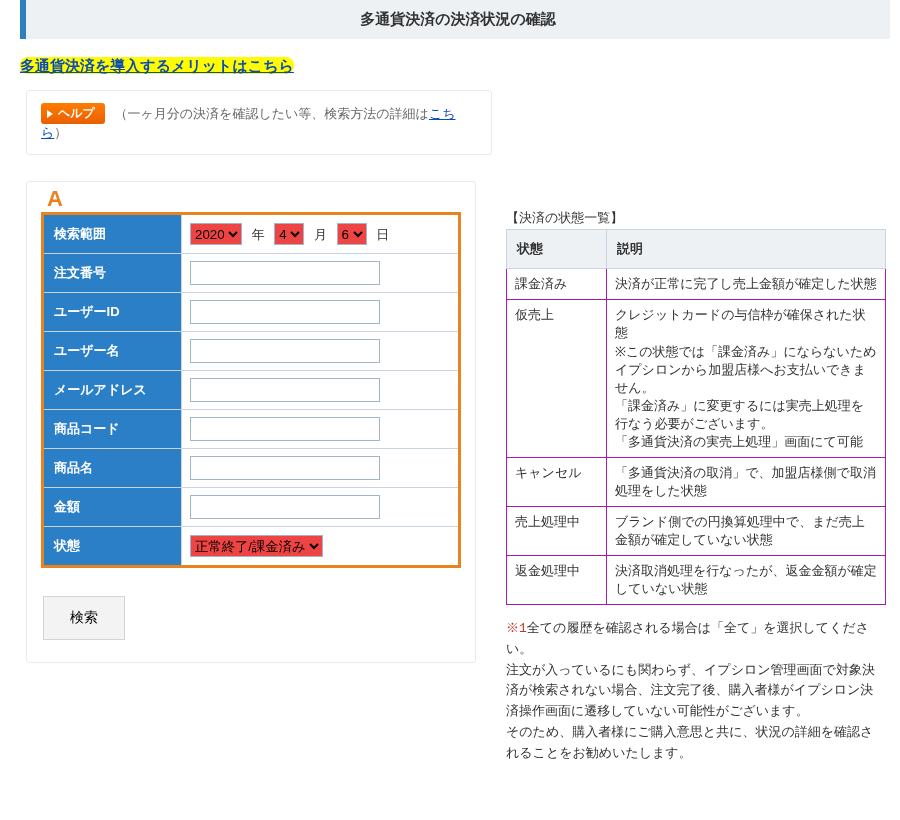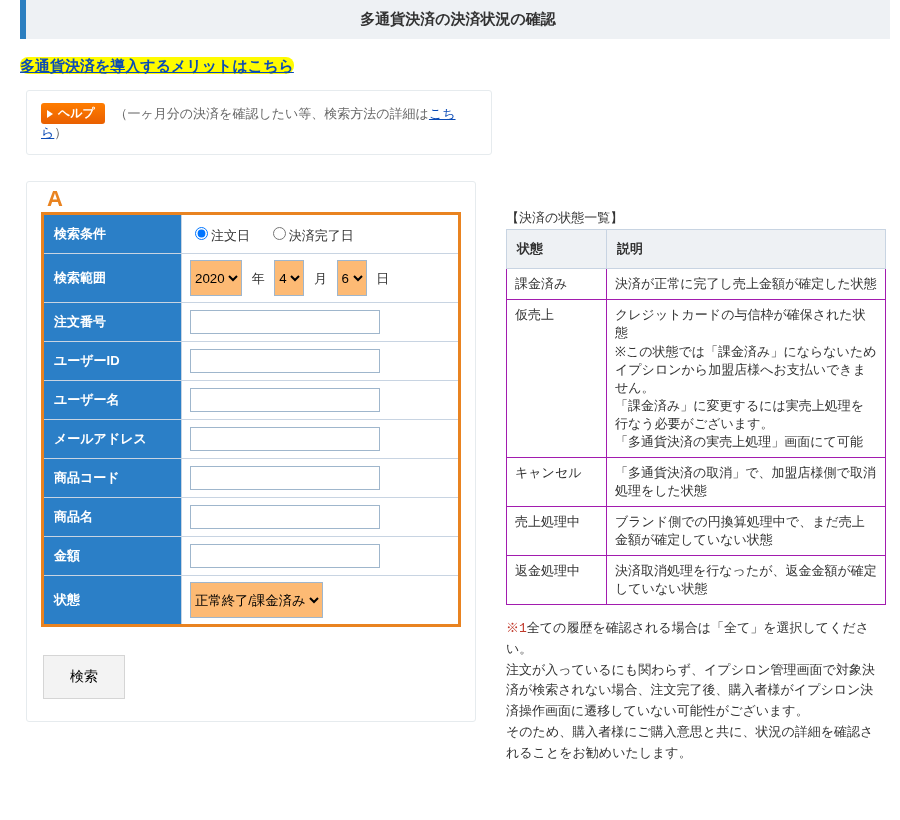--- a/index.html
+++ b/index.html
@@ -111,22 +111,22 @@
     outline-offset: -1px;
   }
   input[type=text].field {
     width: 190px;
     height: 24px;
     border: 1px solid #9fb6cc;
     padding: 2px 4px;
   }
   select {
     border: 1px solid #9fb6cc;
-    height: 36px;
-    background: #fdba74;
+    height: 22px;
+    background: #ef4444;
   }
   .inline-label { margin: 0 6px; }
   .radio-item { margin-right: 14px; }
   .radio-item input { margin-right: 3px; }
   .search-btn-wrap {
     margin-top: 30px;
   }
   button.search-btn {
     background: #f3f3f3;
     border: 1px solid #d5d5d5;
@@ -185,27 +185,20 @@
     <span>（一ヶ月分の決済を確認したい等、検索方法の詳細は</span><a href="#" class="help-link">こちら</a><span>）</span>
   </span>
 </div>
 
 <div class="columns">
   <div class="left-panel">
     <div class="marker-A">A</div>
 
     <table class="search highlight-frame">
       <tbody>
-          <tr>
-        <th>検索条件</th>
-        <td>
-          <label class="radio-item"><input type="radio" name="cond" checked="" style=""><span>注文日</span></label>
-          <label class="radio-item"><input type="radio" name="cond" style=""><span>決済完了日</span></label>
-        </td>
-      </tr>
       <tr>
         <th>検索範囲</th>
         <td>
           <select><option>2020</option></select>
           <span class="inline-label">年</span>
           <select><option>4</option></select>
           <span class="inline-label">月</span>
           <select><option>6</option></select>
           <span class="inline-label">日</span>
         </td>

